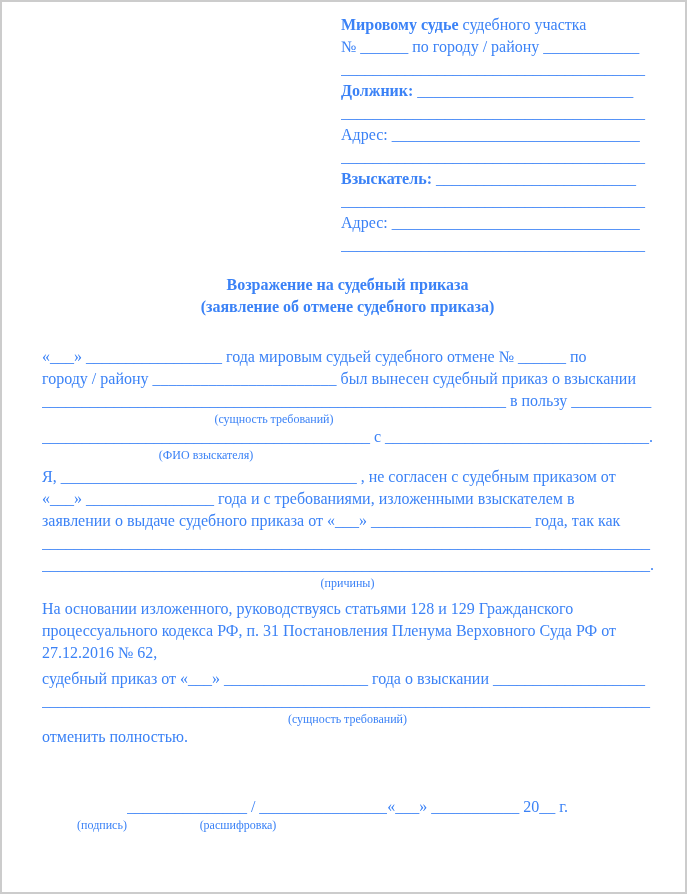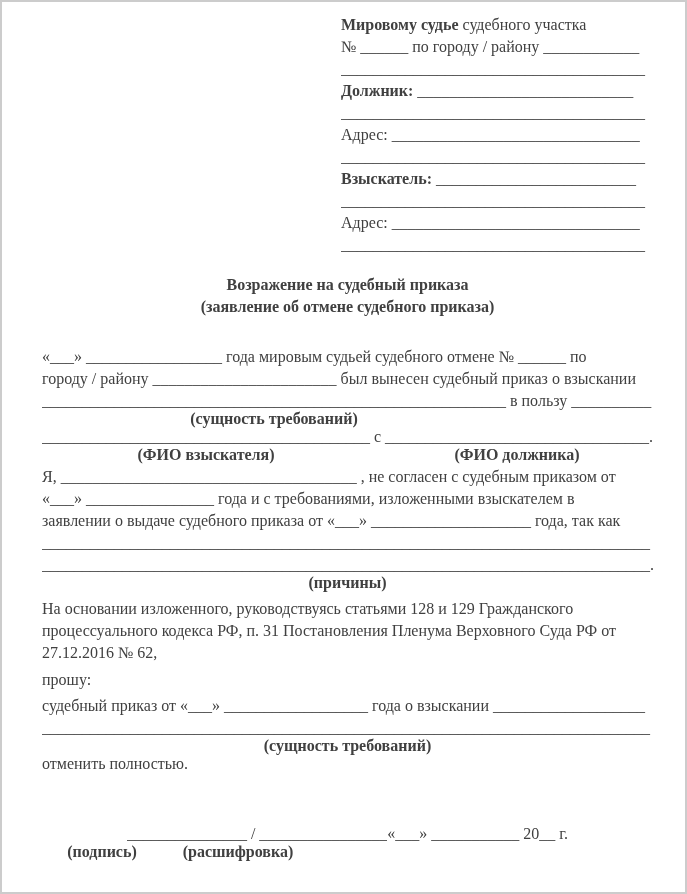--- a/index.html
+++ b/index.html
@@ -7,31 +7,31 @@
     position:relative;
     box-sizing:border-box;
     width:687px;
     height:894px;
     background:#ffffff;
     border:2px solid #cccccc;
     padding:12px 32px 0 40px;
     font-family:"Liberation Serif","DejaVu Serif",serif;
     font-size:16px;
     line-height:22px;
-    color:#404040;
+    color:#3b82f6;
     overflow:hidden;
   }
   .hdr { width:312px; margin-left:auto; }
   .line, .bline { white-space:nowrap; overflow:hidden; }
   .gap4 { }
   .title { margin-top:18px; text-align:center; font-weight:bold; }
   .p1 { margin-top:28px; }
   .p2 { margin-top:4px; }
   .p3 { margin-top:8px; }
-  .small { font-size:16px; line-height:14px;font-weight:bold; }
+  .small { font-size:12px; line-height:14px; }
   .essence-under { width:464px; text-align:center; }
   .fio-row { display:flex; }
   .fio-a { width:328px; text-align:center; }
   .fio-b { width:264px; margin-left:15px; text-align:center; }
   .center { text-align:center; }
   .proshu { margin:5px 0 4px; }
   .p4 { margin-top:4px; }
   .sig-row { display:flex; justify-content:center; margin-top:48px; }
   .sig-lbls { display:flex; }
   .lbl-sign { width:120px; text-align:center; }
@@ -63,36 +63,34 @@
   </div>
 
   <div class="p1">
     <div class="bline">«___» _________________ года мировым судьей судебного отмене № ______ по</div>
     <div class="bline">городу / району _______________________ был вынесен судебный приказ о взыскании</div>
     <div class="bline">__________________________________________________________ в пользу __________</div>
     <div class="small essence-under">(сущность требований)</div>
     <div class="bline">_________________________________________ с _________________________________.</div>
     <div class="fio-row small">
       <div class="fio-a">(ФИО взыскателя)</div>
-      <div class="fio-b">(ФИО должника)</div>
     </div>
   </div>
 
   <div class="p2">
     <div class="bline">Я, _____________________________________ , не согласен с судебным приказом от</div>
     <div class="bline">«___» ________________ года и с требованиями, изложенными взыскателем в</div>
     <div class="bline">заявлении о выдаче судебного приказа от «___» ____________________ года, так как</div>
     <div class="bline">____________________________________________________________________________</div>
     <div class="bline">____________________________________________________________________________.</div>
     <div class="small center">(причины)</div>
   </div>
 
   <div class="p3">На основании изложенного, руководствуясь статьями 128 и 129 Гражданского процессуального кодекса РФ, п. 31 Постановления Пленума Верховного Суда РФ от 27.12.2016 № 62,</div>
 
-  <div class="proshu">прошу:</div>
 
   <div class="p4">
     <div class="bline">судебный приказ от «___» __________________ года о взыскании ___________________</div>
     <div class="bline">____________________________________________________________________________</div>
     <div class="small center">(сущность требований)</div>
     <div class="bline">отменить полностью.</div>
   </div>
 
   <div class="sig-row">
     <div class="bline">_______________ / ________________</div>

